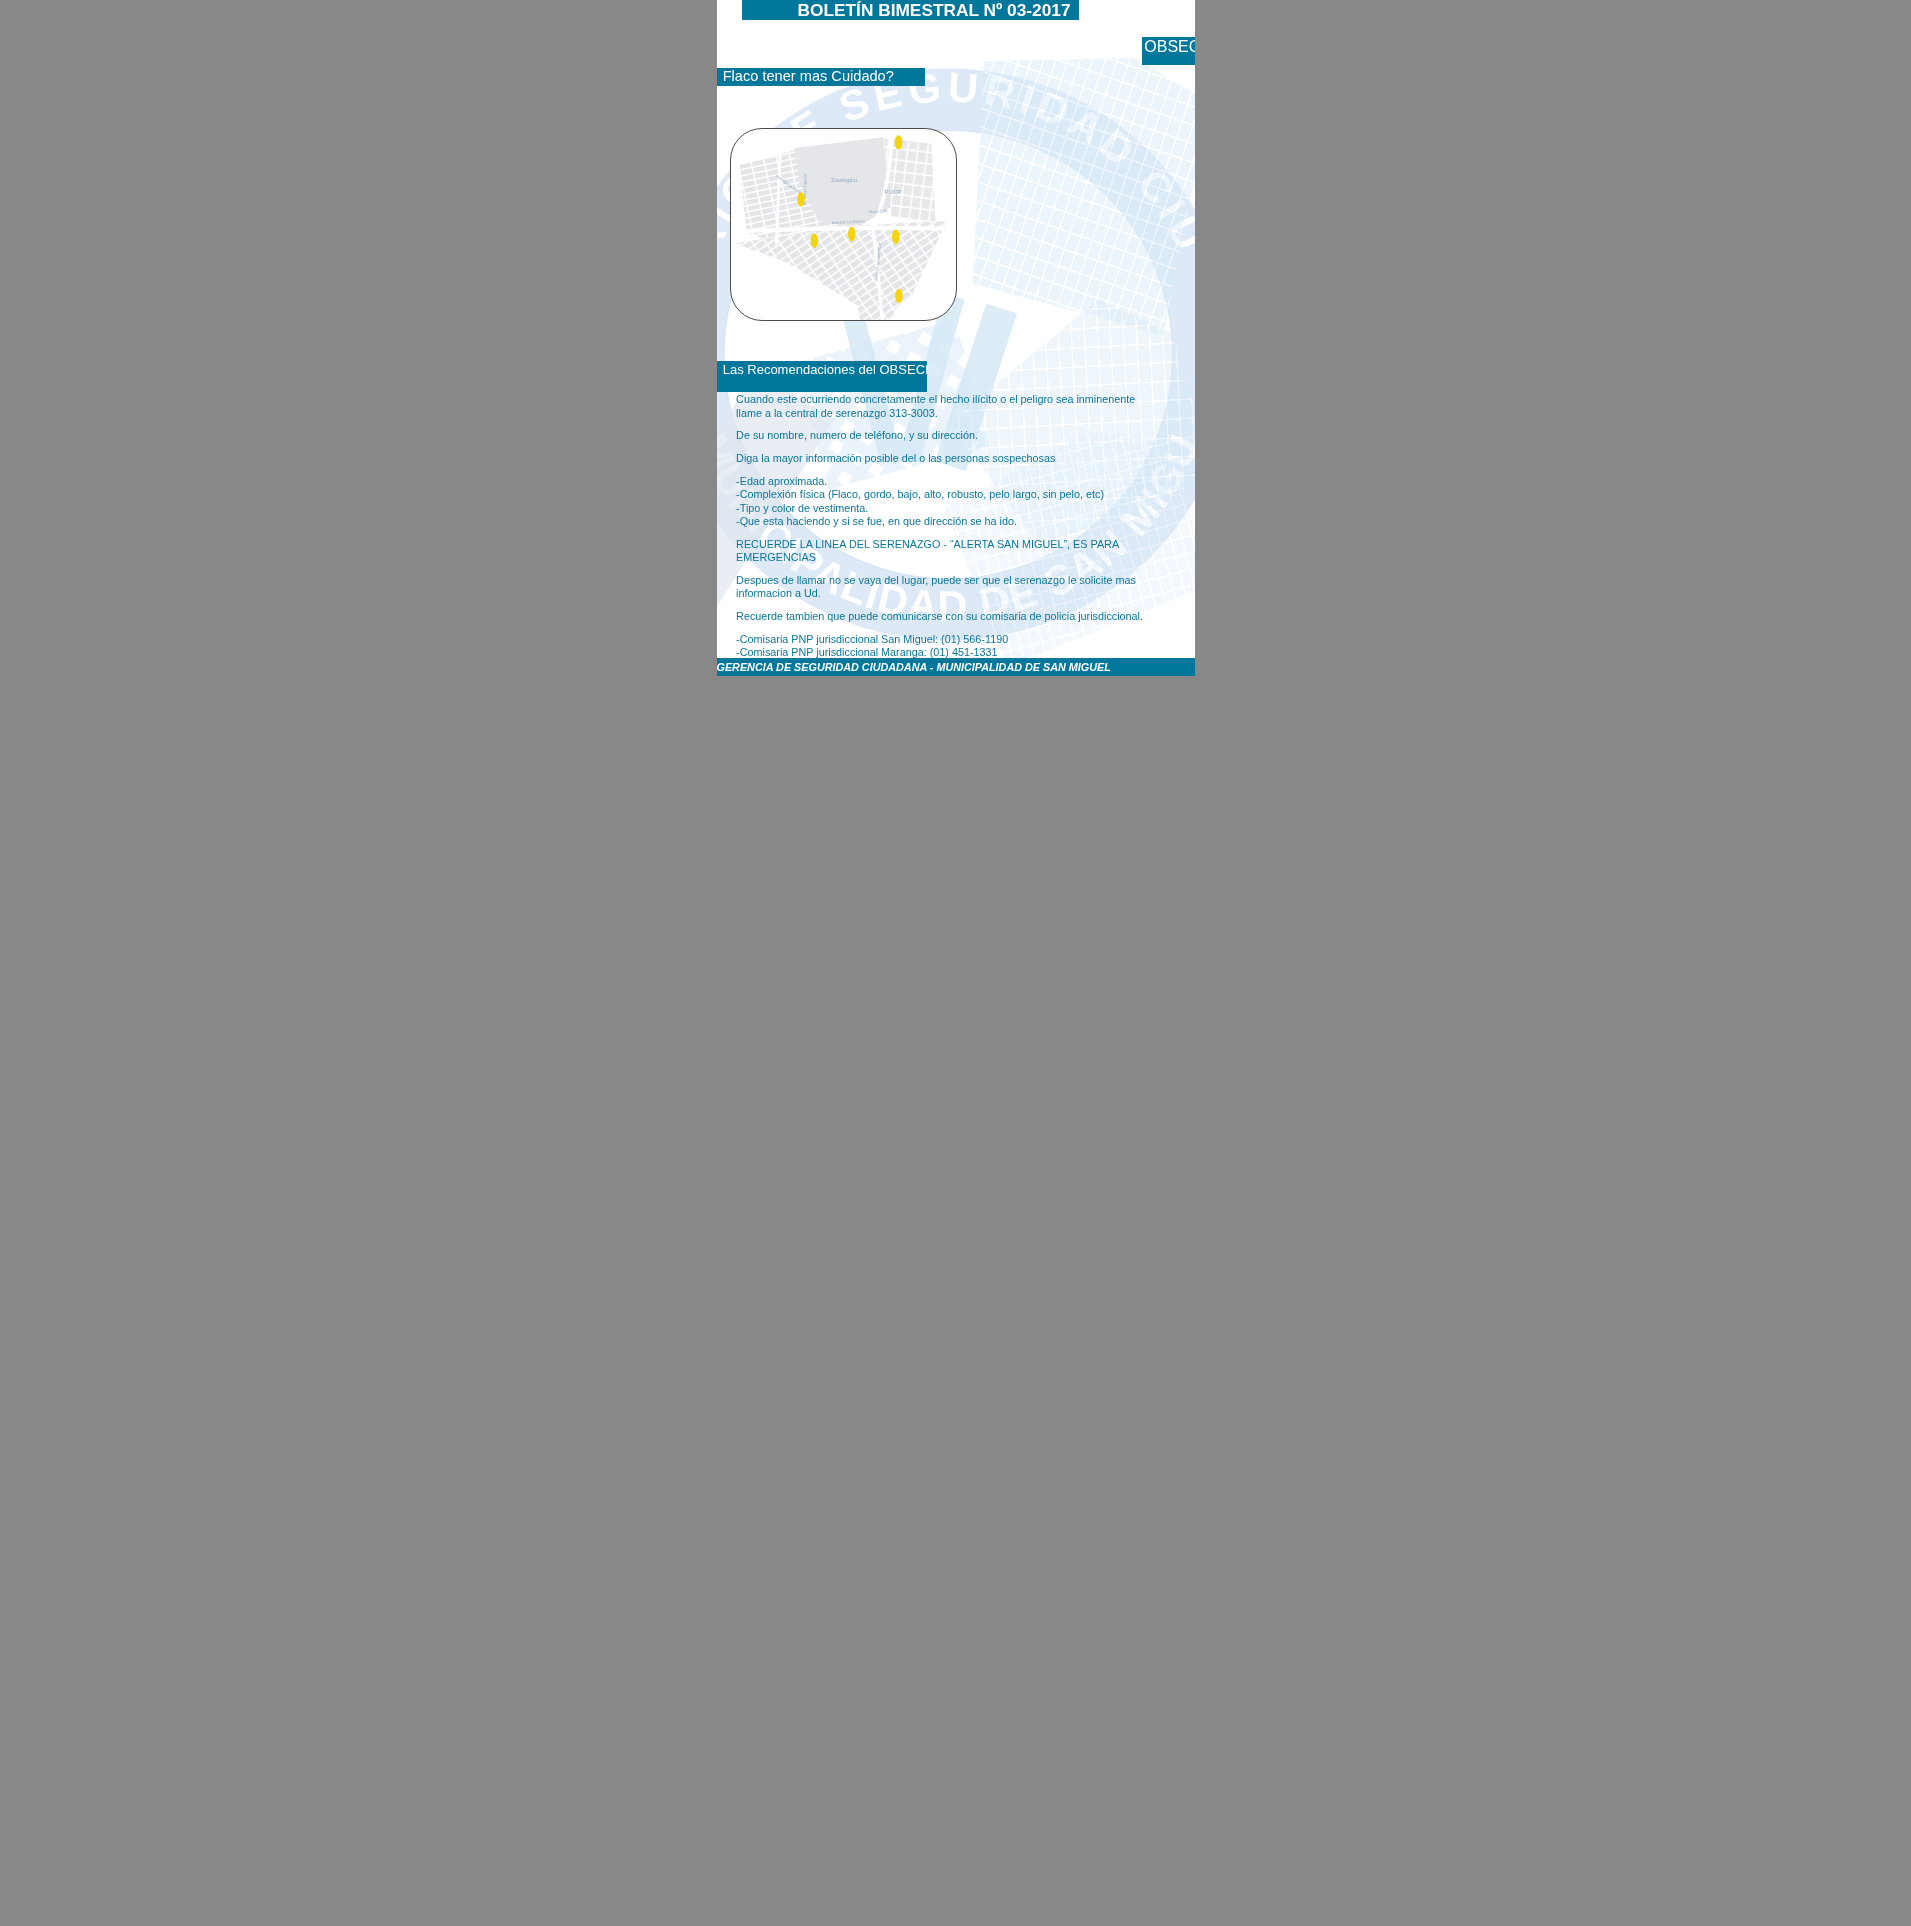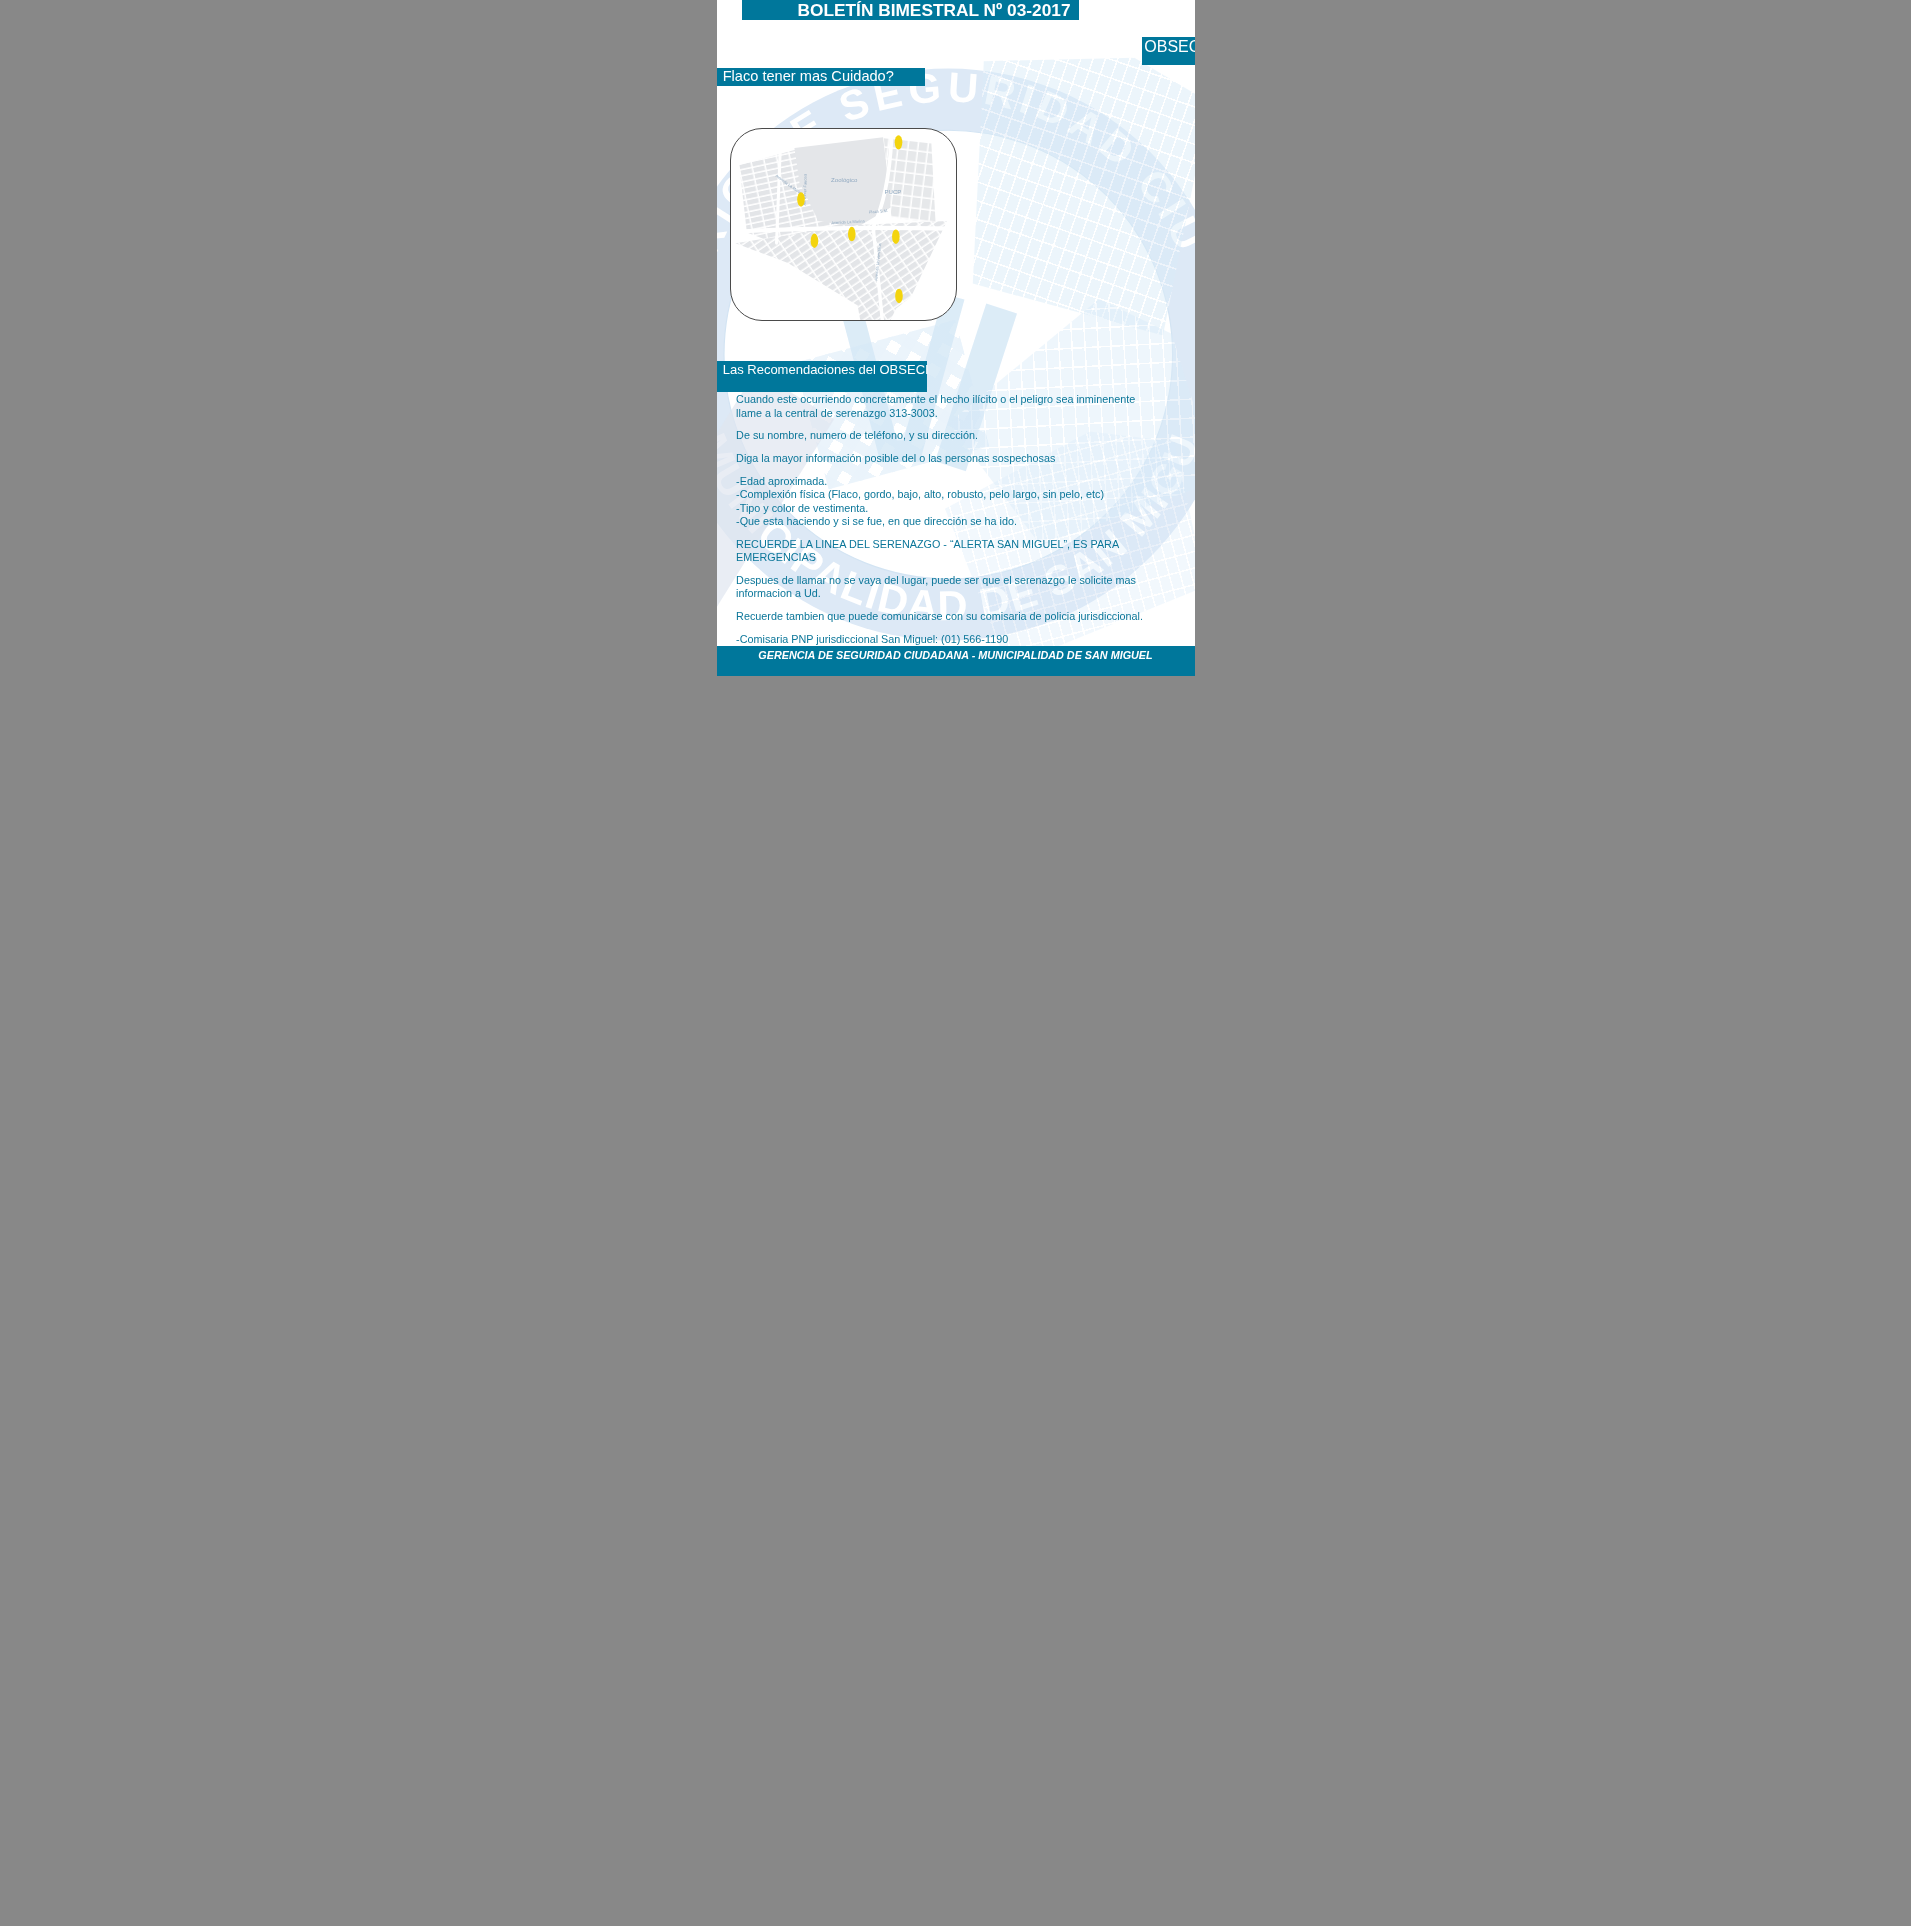--- a/index.html
+++ b/index.html
@@ -74,23 +74,23 @@
     position:absolute;left:243px;top:119px;width:227px;
     color:#0b7699;font-size:10.8px;line-height:13.3px;text-align:center;
     white-space:pre-line;
   }
   .bodytext{
     position:absolute;left:19.6px;top:393px;width:449px;
     color:#0b7699;font-size:10.8px;line-height:13.5px;
   }
   .bodytext p{margin:0 0 9.2px 0;white-space:pre-line;}
   .footer{
-    position:absolute;left:0;bottom:0;width:478px;height:30px;
+    position:absolute;left:0;bottom:0;width:478px;height:18px;
     color:#fff;font-size:10.8px;line-height:18px;font-weight:bold;font-style:italic;
-    text-align:center;white-space:nowrap;
+    text-align:left;white-space:nowrap;
   }
   .maplabel{fill:#93abc2;font-family:"Liberation Sans",sans-serif;}
 </style>
 </head>
 <body>
 
 <div class="page">
 
   <div class="wm">
     <svg width="478" height="676" viewBox="0 0 1240 1754">

